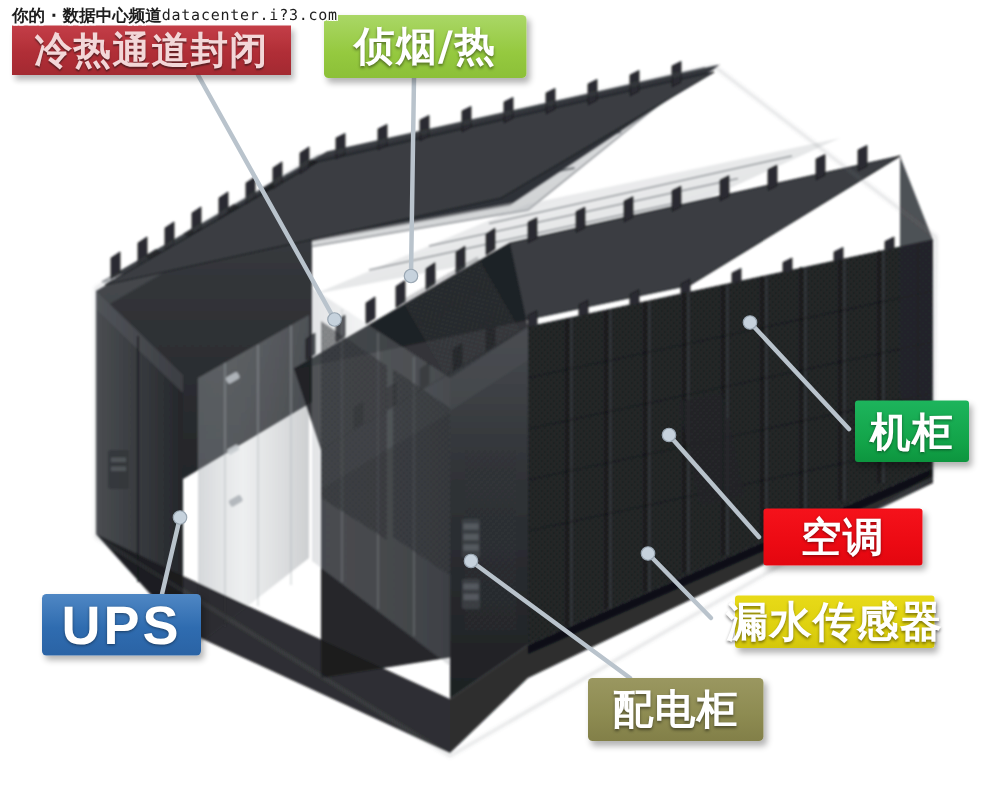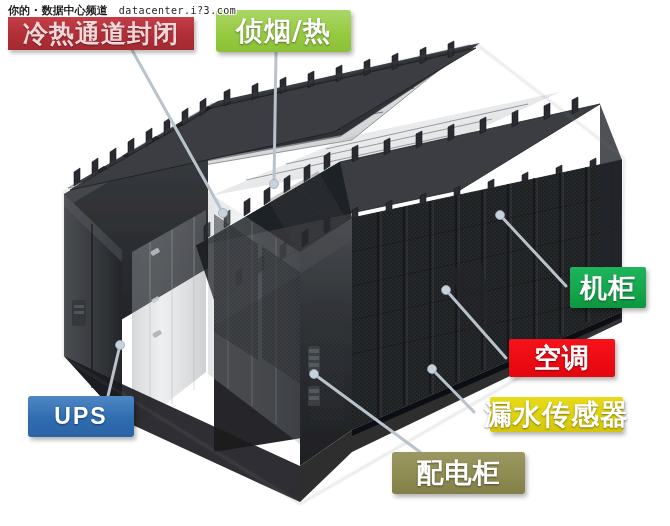--- a/index.html
+++ b/index.html
@@ -65,31 +65,31 @@
   }
   
   #lbl-leak{
     left:490px;top:397px;width:133px;height:35px;
     background:linear-gradient(180deg,#e8da18 0%,#ded10f 60%,#d4c70b 100%);
     border-radius:2px;
     font-size:28px;
   }
   
   #lbl-pdu{
-    left:392px;top:452px;width:133px;height:42px;
+    left:392px;top:452px;width:117px;height:42px;
     background:linear-gradient(180deg,#9a9760 0%,#8d8b51 60%,#827f48 100%);
     border-radius:3px;
     font-size:27px;
   }
   
   #lbl-ups{
     left:28px;top:396px;width:106px;height:41px;
     background:linear-gradient(180deg,#4f87c4 0%,#2f6cb0 55%,#2a63a5 100%);
     border-radius:3px;
-    font-size:23px;
+    font-size:36px;
     letter-spacing:2px;
   }
 
   
   #watermark{
     position:absolute;left:8px;top:3px;
     height:14px;
     display:flex;align-items:center;
     font-size:11px;
     color:#1d1d1d;
@@ -98,21 +98,21 @@
     font-family:"DejaVu Sans","Liberation Sans",sans-serif;
   }
   #watermark .wm-cn{
     font-weight:bold;
     letter-spacing:0px;
     text-shadow:
       -1px 0 #fff, 1px 0 #fff, 0 -1px #fff, 0 1px #fff,
       -1px -1px #fff, 1px -1px #fff, -1px 1px #fff, 1px 1px #fff;
   }
   #watermark .wm-url{
-    margin-left:11px;
+    margin-left:0;
     font-family:"DejaVu Sans Mono","Liberation Mono",monospace;
     font-size:10px;
     letter-spacing:.5px;
     text-shadow:
       -1px 0 #fff, 1px 0 #fff, 0 -1px #fff, 0 1px #fff,
       -1px -1px #fff, 1px -1px #fff, -1px 1px #fff, 1px 1px #fff;
   }
 </style>
 </head>
 <body>

